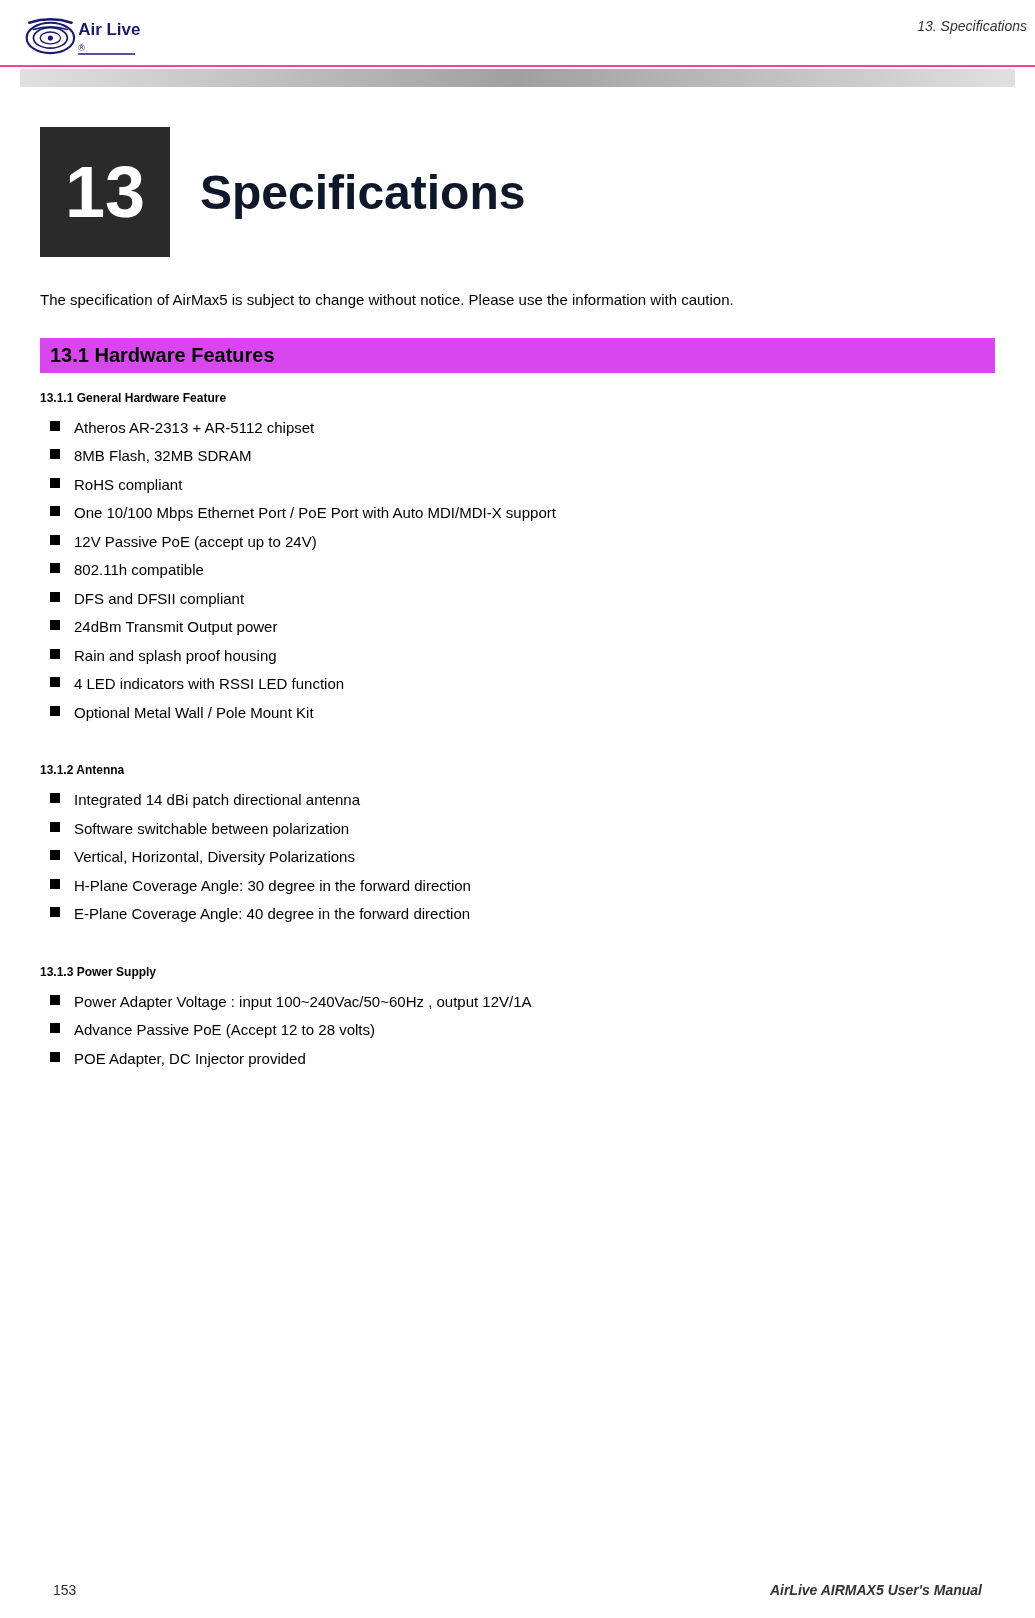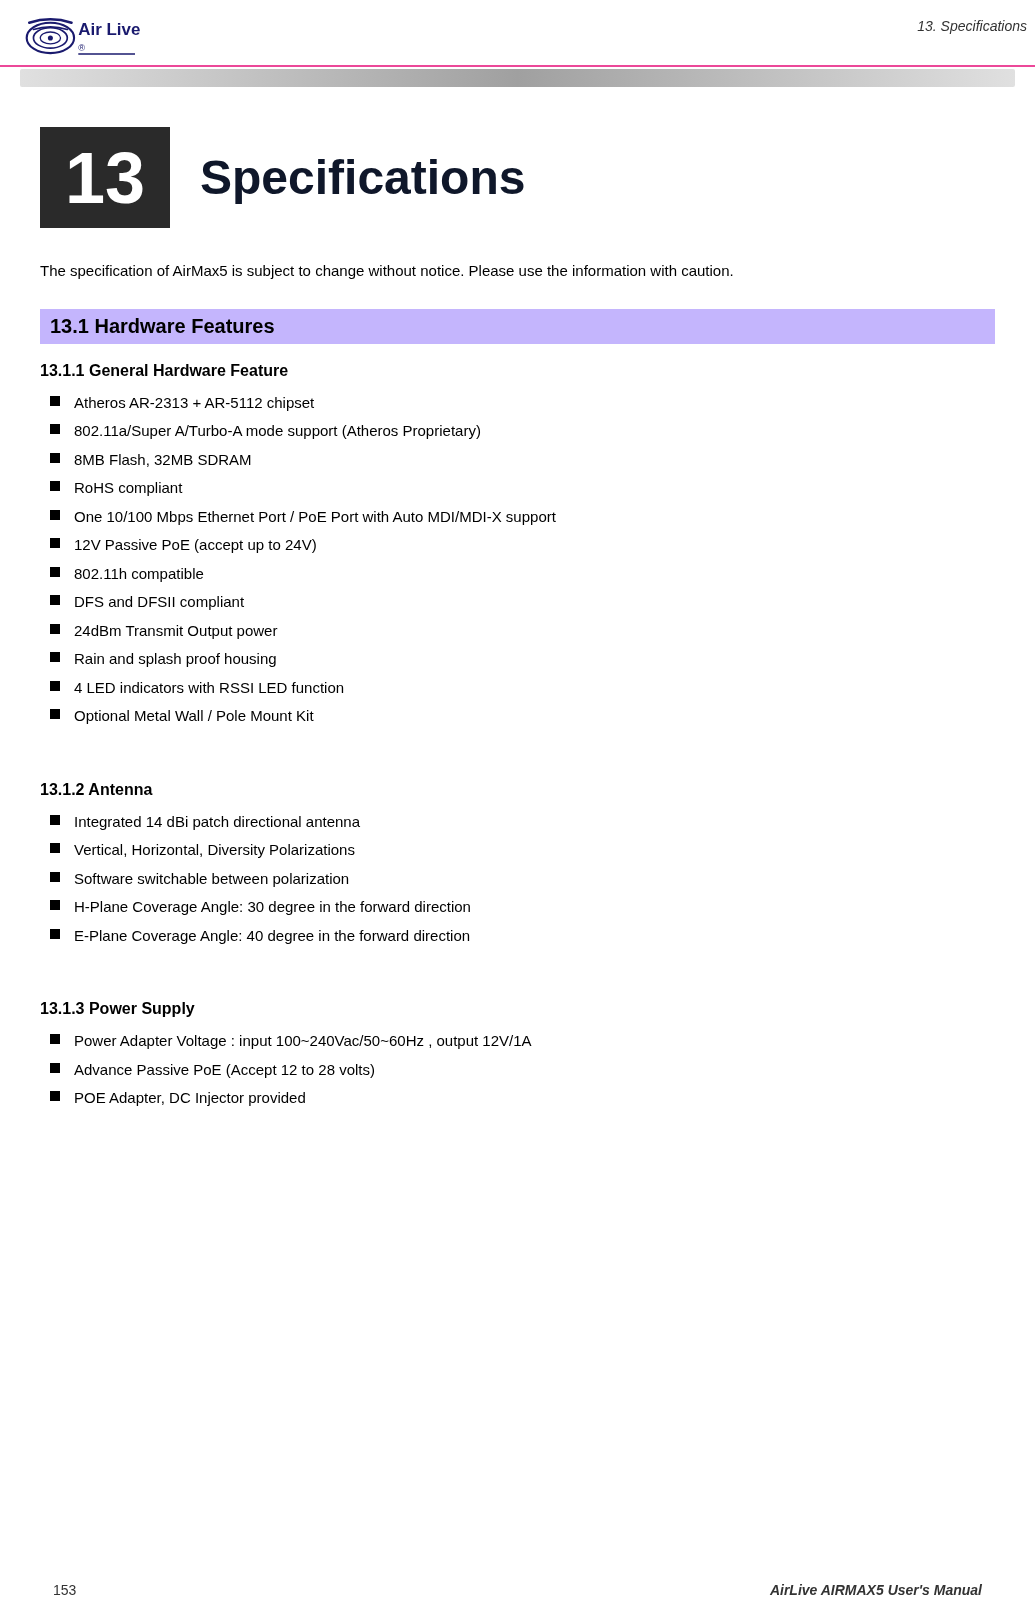--- a/index.html
+++ b/index.html
@@ -62,21 +62,21 @@
       margin-bottom: 30px;
       margin-top: 20px;
     }
 
     .chapter-number-box {
       background: #2a2a2a;
       color: #fff;
       font-size: 72px;
       font-weight: bold;
       width: 130px;
-      height: 101px;
+      height: 130px;
       display: flex;
       align-items: center;
       justify-content: center;
       margin-right: 30px;
       flex-shrink: 0;
     }
 
     .chapter-title {
       font-size: 48px;
       font-weight: bold;
@@ -87,32 +87,32 @@
       font-size: 15px;
       line-height: 1.7;
       margin-bottom: 25px;
       text-align: justify;
     }
 
     .section-heading {
       font-size: 20px;
       font-weight: bold;
       color: #000;
-      background: #c4b5fd;
+      background: #d946ef;
       padding: 6px 10px;
       margin-bottom: 18px;
       margin-top: 10px;
     }
 
     .subsection-heading {
-      font-size: 16px;
+      font-size: 12px;
       font-weight: bold;
       color: #000;
       margin-bottom: 12px;
-      margin-top: 18px;
+      margin-top: 4px;
     }
 
     .bullet-list {
       list-style: none;
       margin-bottom: 15px;
       padding-left: 10px;
     }
 
     .bullet-list li {
       display: flex;
@@ -202,24 +202,20 @@
 
   <div class="subsection-heading">13.1.1 General Hardware Feature</div>
 
   <ul class="bullet-list">
     <li>
         <span class="bullet-square"></span>
         <span>Atheros AR-2313 + AR-5112 chipset</span>
       </li>
     <li>
         <span class="bullet-square"></span>
-        <span>802.11a/Super A/Turbo-A mode support (Atheros Proprietary)</span>
-      </li>
-    <li>
-        <span class="bullet-square"></span>
         <span>8MB Flash, 32MB SDRAM</span>
       </li>
     <li>
         <span class="bullet-square"></span>
         <span>RoHS compliant</span>
       </li>
     <li>
         <span class="bullet-square"></span>
         <span>One 10/100 Mbps Ethernet Port / PoE Port with Auto MDI/MDI-X support</span>
       </li>
@@ -257,25 +253,25 @@
 
   <div class="subsection-heading">13.1.2 Antenna</div>
 
   <ul class="bullet-list">
     <li>
         <span class="bullet-square"></span>
         <span>Integrated 14 dBi patch directional antenna</span>
       </li>
     <li>
         <span class="bullet-square"></span>
+        <span>Software switchable between polarization</span>
+      </li>
+    <li>
+        <span class="bullet-square"></span>
         <span>Vertical, Horizontal, Diversity Polarizations</span>
-      </li>
-    <li>
-        <span class="bullet-square"></span>
-        <span>Software switchable between polarization</span>
       </li>
     <li>
         <span class="bullet-square"></span>
         <span>H-Plane Coverage Angle: 30 degree in the forward direction</span>
       </li>
     <li>
         <span class="bullet-square"></span>
         <span>E-Plane Coverage Angle: 40 degree in the forward direction</span>
       </li>
   </ul>

